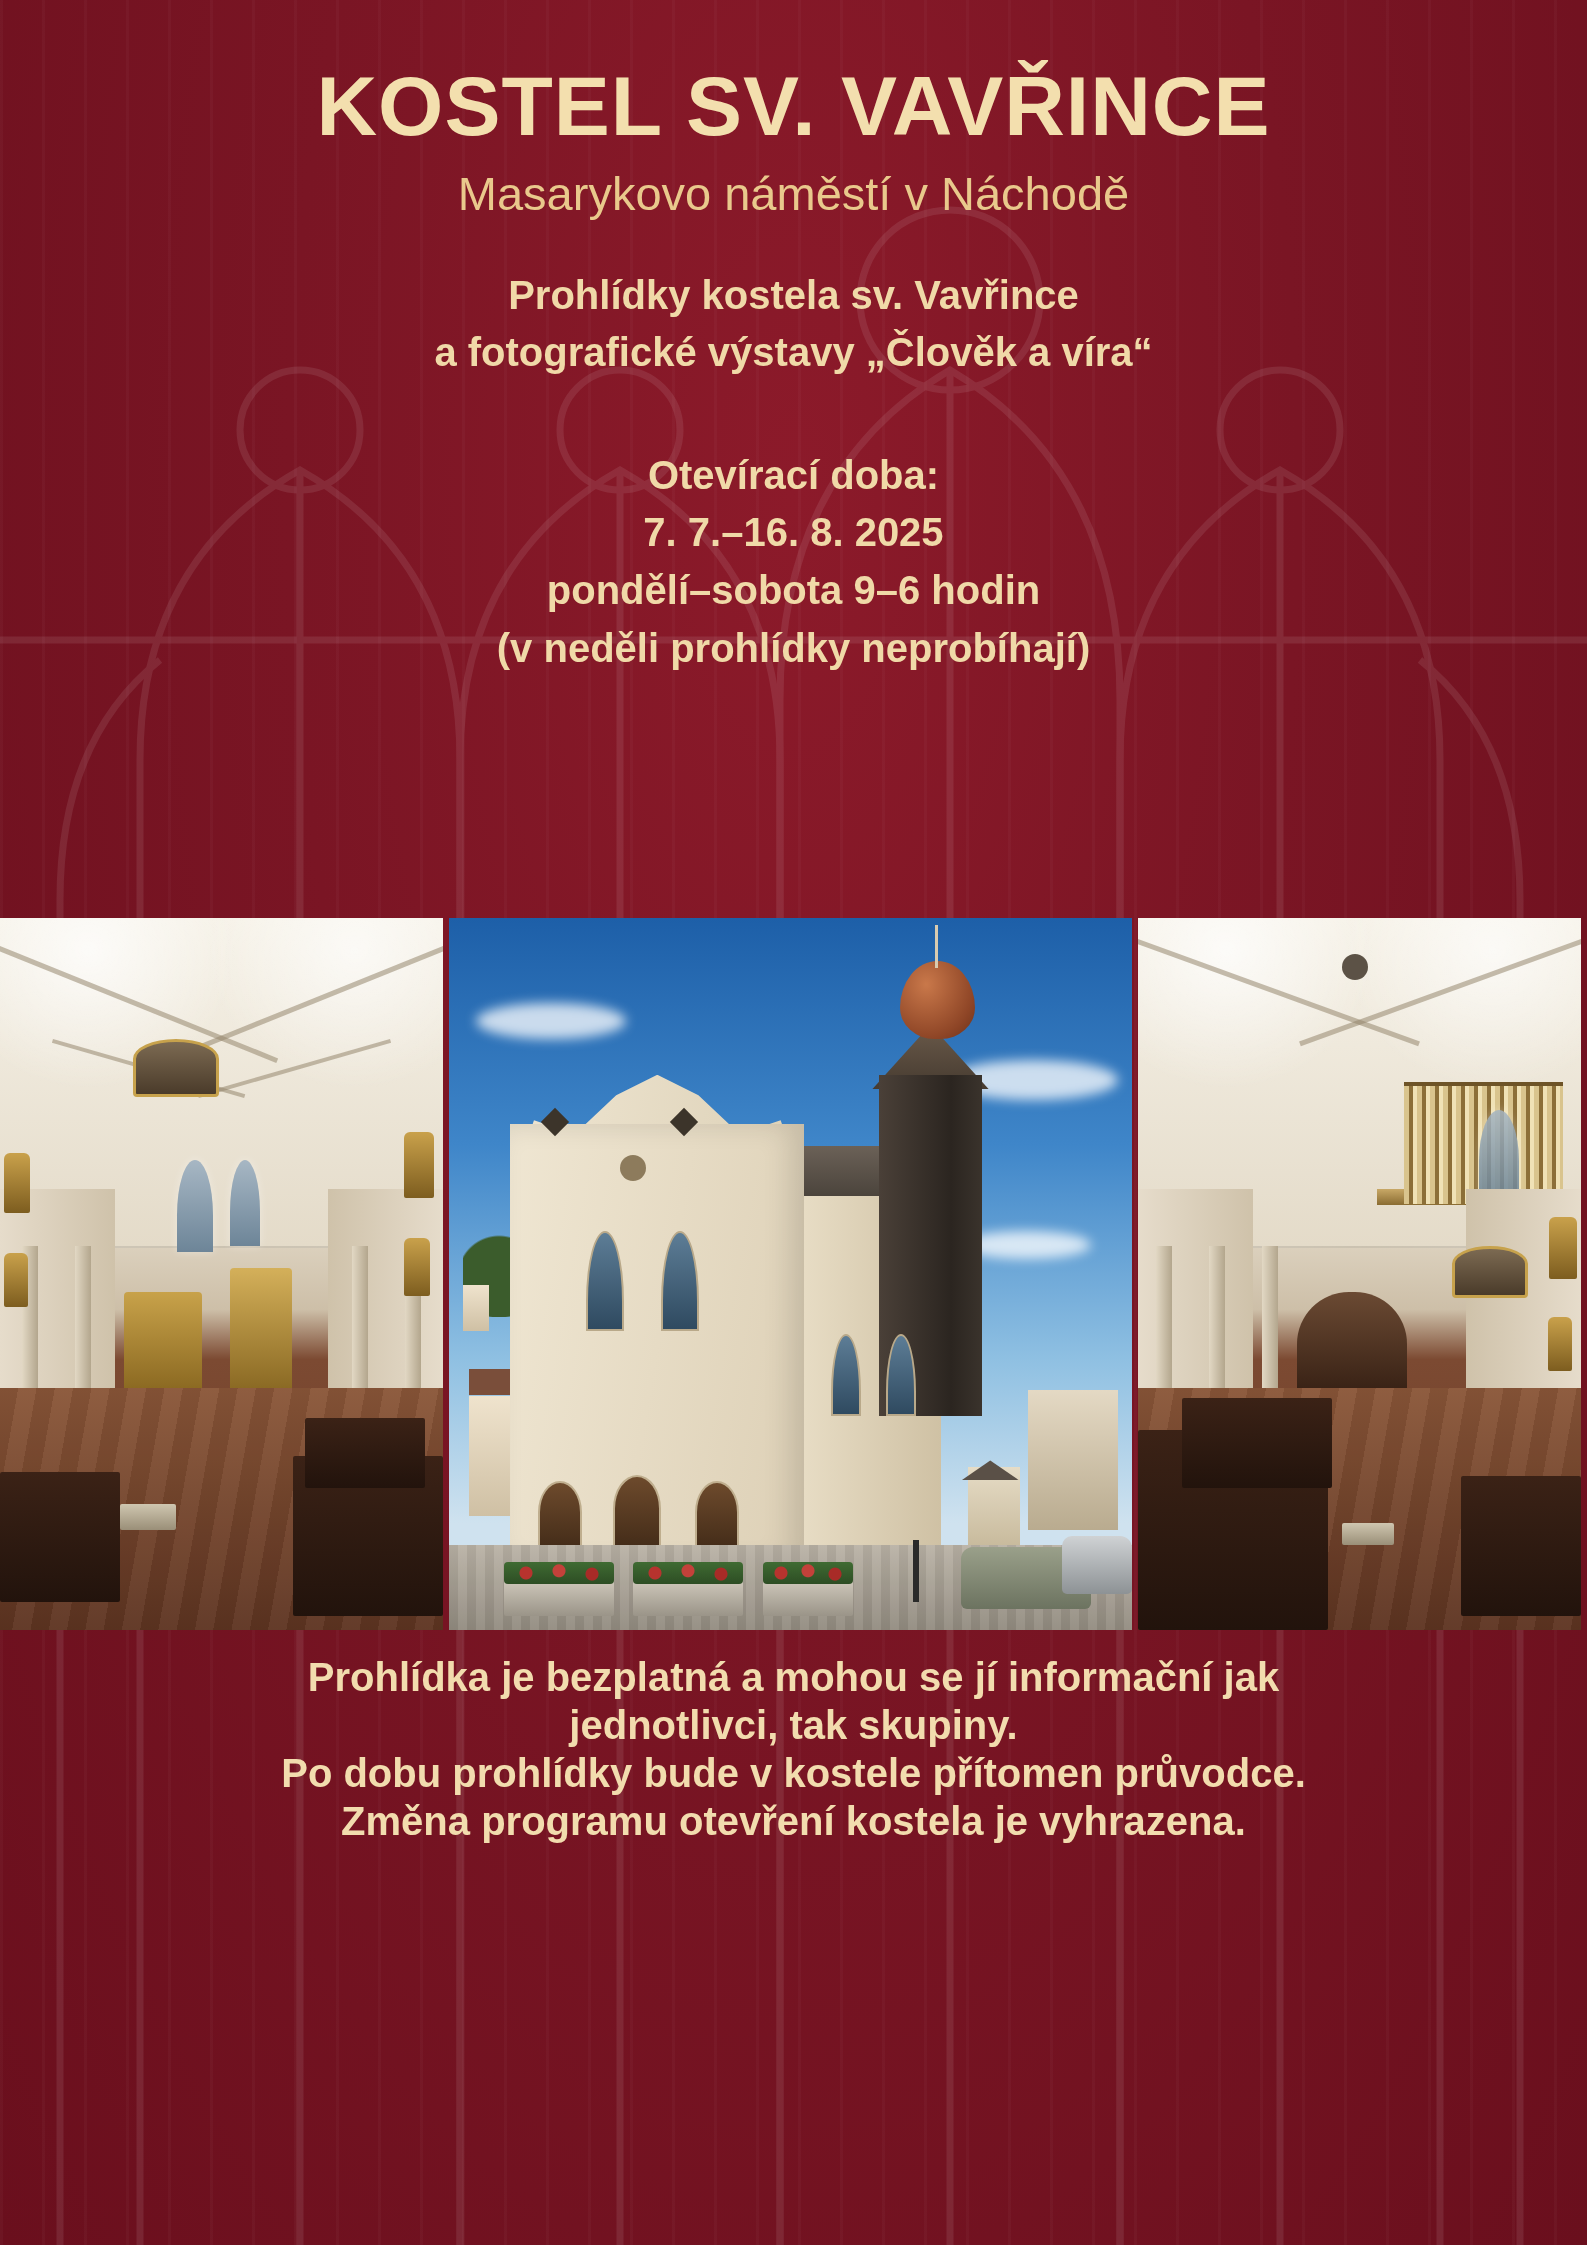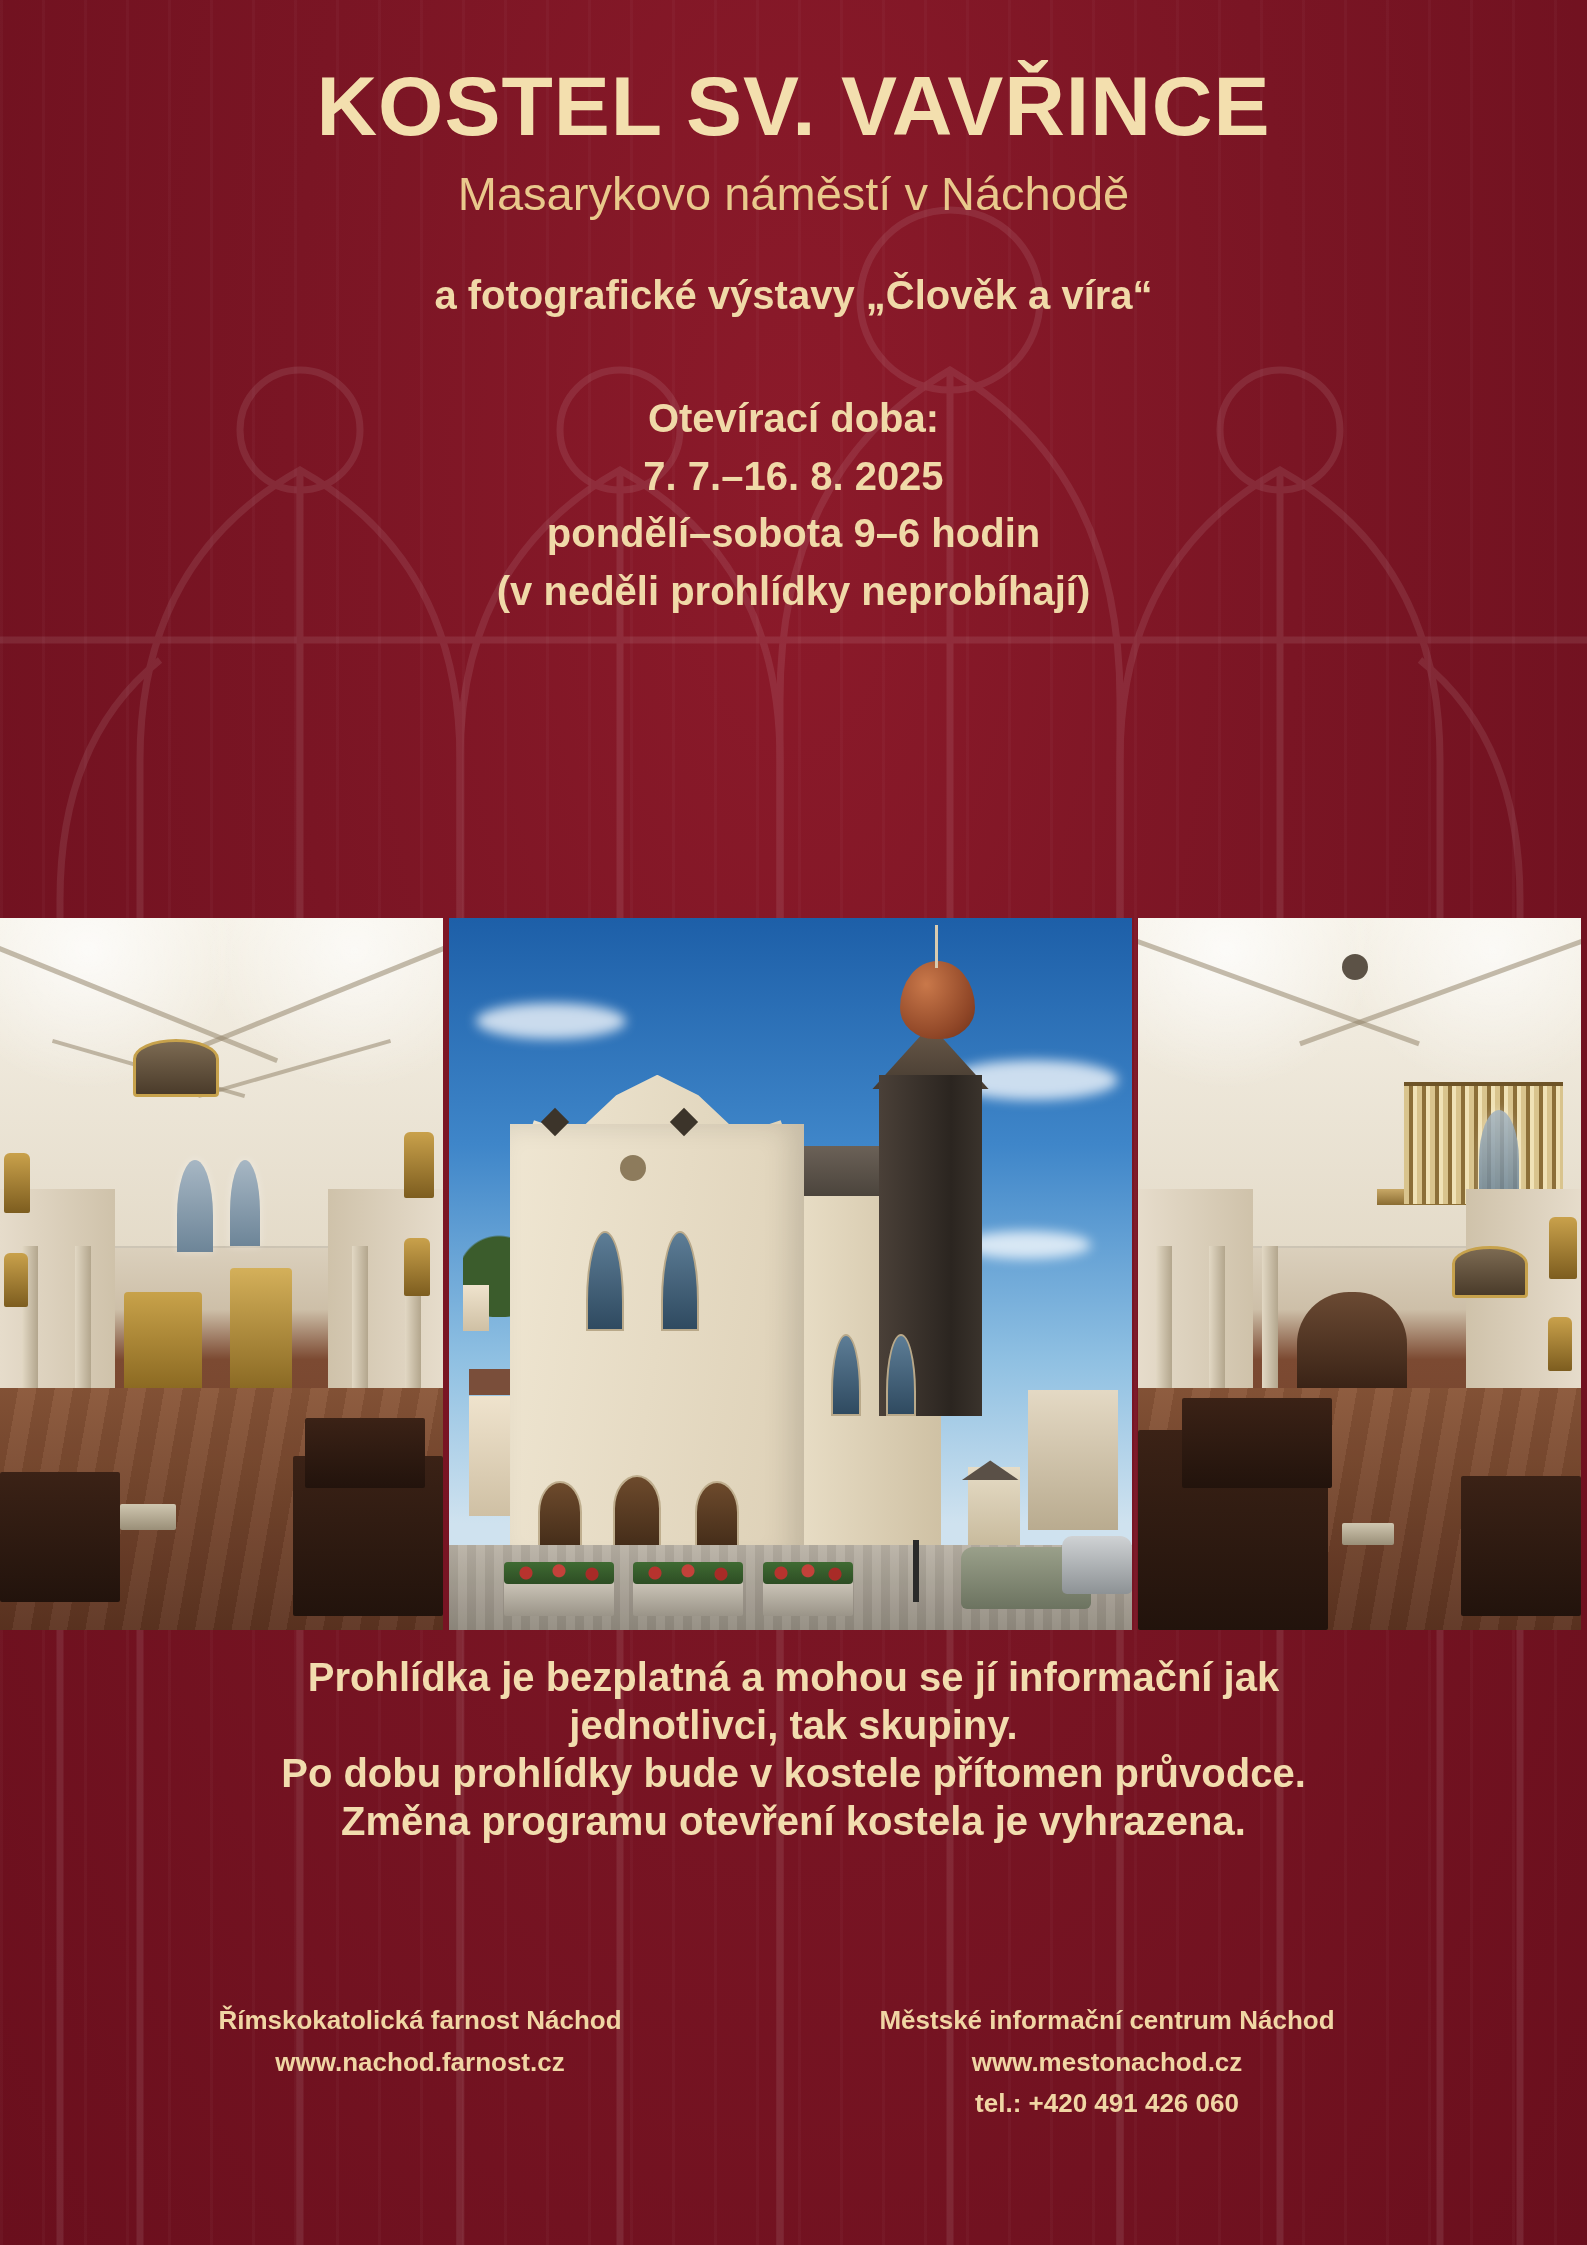--- a/index.html
+++ b/index.html
@@ -354,20 +354,21 @@
       <circle cx="1280" cy="430" r="60"></circle>
       <path d="M0 640 H1587"></path>
     </g>
   </svg>
 
   <div class="content">
 
     <div class="head-block">
       <h1 class="title">KOSTEL SV. VAVŘINCE</h1>
       <div class="subtitle">Masarykovo náměstí v Náchodě</div>
+      <div class="lede">Prohlídky kostela sv. Vavřince</div>
       <div class="lede">a fotografické výstavy „Člověk a víra“</div>
 
       <div class="hours">
         <div>Otevírací doba:</div>
         <div>7. 7.–16. 8. 2025</div>
         <div>pondělí–sobota 9–6 hodin</div>
         <div>(v neděli prohlídky neprobíhají)</div>
       </div>
     </div>
 
@@ -477,26 +478,15 @@
       </div>
     </div>
 
     <div class="bottom-block">
       <p class="notice">Prohlídka je bezplatná a mohou se jí informační jak</p>
       <p class="notice" style="margin-top:-10px;text-align:center;">jednotlivci, tak skupiny.</p>
       <p class="notice" style="margin-top:-10px;">Po dobu prohlídky bude v kostele přítomen průvodce.</p>
       <p class="notice" style="margin-top:-10px;">Změna programu otevření kostela je vyhrazena.</p>
     </div>
 
-    <div class="footer">
-      <div class="col-f left">
-        <span class="fline">Římskokatolická farnost Náchod</span>
-        <span class="fline">www.nachod.farnost.cz</span>
-      </div>
-      <div class="col-f right">
-        <span class="fline">Městské informační centrum Náchod</span>
-        <span class="fline">www.mestonachod.cz</span>
-        <span class="fline">tel.: +420 491 426 060</span>
-      </div>
-    </div>
 
   </div>
 </div>
 
 </body></html>

